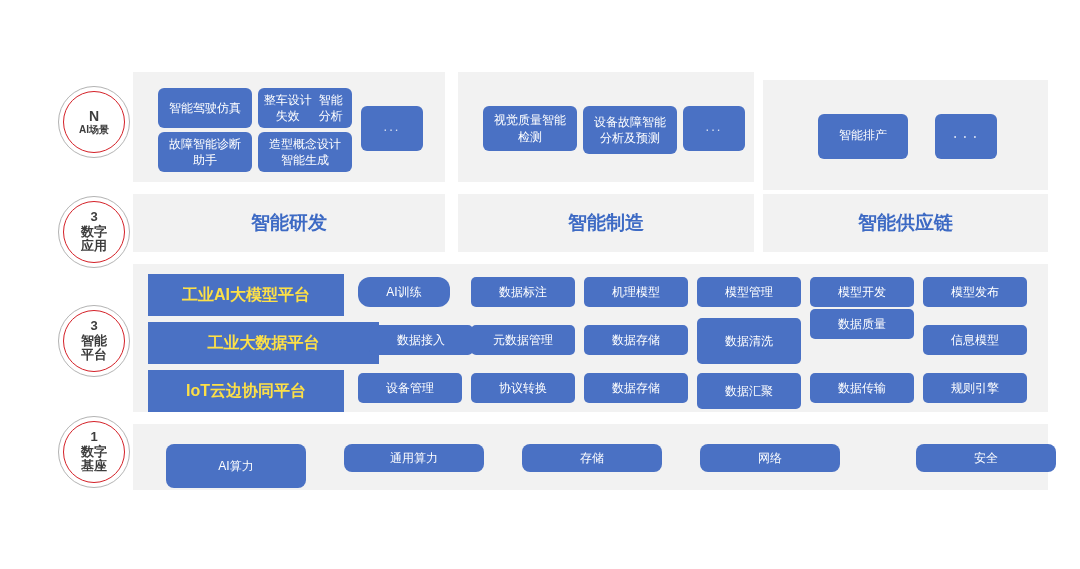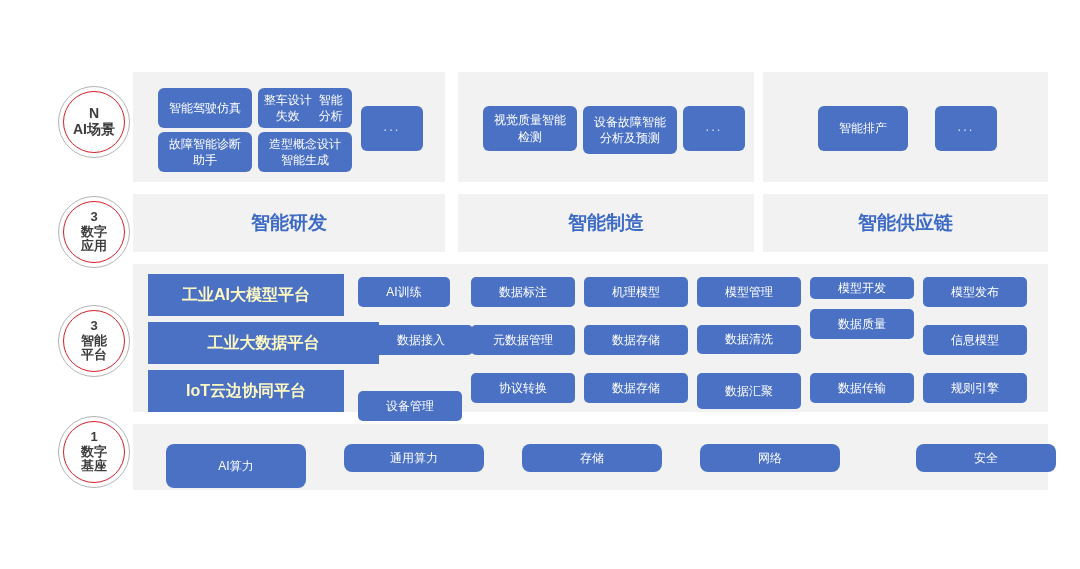--- a/index.html
+++ b/index.html
@@ -93,21 +93,21 @@
     display: flex;
     align-items: center;
     justify-content: center;
     white-space: nowrap;
   }
 
   
   .platform-name {
     position: absolute;
     background: #4a71c4;
-    color: #fef9c3;
+    color: #fde047;
     font-weight: bold;
     font-size: 16px;
     display: flex;
     align-items: center;
     justify-content: center;
     border-radius: 0;
     box-sizing: border-box;
     white-space: nowrap;
   }
 
@@ -140,21 +140,21 @@
   }
 </style>
 </head>
 <body>
 
 <div id="canvas">
 
   <div class="badge badge-l2" style="left:58px; top:86px;">
     <div class="badge-inner">
       <span class="badge-line" style="font-size:14px;">N</span>
-      <span class="badge-line" style="font-size:14px;">AI场景</span>
+      <span class="badge-line" style="font-size:10px;">AI场景</span>
     </div>
   </div>
 
   <div class="badge badge-l3" style="left:58px; top:196px;">
     <div class="badge-inner">
       <span class="badge-line">3</span>
       <span class="badge-line">数字</span>
       <span class="badge-line">应用</span>
     </div>
   </div>
@@ -203,21 +203,21 @@
     </div>
     <div class="tile" style="left:125px; top:34px; width:94px; height:48px; flex-direction:column;">
       <span>设备故障智能</span>
       <span>分析及预测</span>
     </div>
     <div class="tile dots" style="left:225px; top:34px; width:62px; height:45px;">
       <span class="dots-glyph">...</span>
     </div>
   </div>
 
-  <div class="panel" style="left:763px; top:72px; width:285px; height:110px;">
+  <div class="panel" style="left:763px; top:80px; width:285px; height:110px;font-family:Liberation Mono, monospace;">
     <div class="tile" style="left:55px; top:34px; width:90px; height:45px;">
       <span>智能排产</span>
     </div>
     <div class="tile dots" style="left:172px; top:34px; width:62px; height:45px;">
       <span class="dots-glyph">...</span>
     </div>
   </div>
 
   <div class="panel" style="left:133px; top:194px; width:312px; height:58px;">
     <div class="section-title" style="left:0; top:0; width:312px; height:58px;">智能研发</div>
@@ -228,35 +228,35 @@
   <div class="panel" style="left:763px; top:194px; width:285px; height:58px;">
     <div class="section-title" style="left:0; top:0; width:285px; height:58px;">智能供应链</div>
   </div>
 
   <div class="panel" style="left:133px; top:264px; width:915px; height:148px;">
 
     <div class="platform-name" style="left:15px; top:10px; width:196px; height:42px;">工业AI大模型平台</div>
     <div class="platform-name" style="left:15px; top:58px; width:231px; height:42px;">工业大数据平台</div>
     <div class="platform-name" style="left:15px; top:106px; width:196px; height:42px;">IoT云边协同平台</div>
 
-    <div class="cap-tag" style="left:225px; top:13px; width:92px; height:30px;">AI训练</div>
+    <div class="cap-tag" style="left:225px; top:13px; width:92px; height:30px;border-radius:12px;">AI训练</div>
     <div class="cap-tag" style="left:338px; top:13px; width:104px; height:30px;">数据标注</div>
     <div class="cap-tag" style="left:451px; top:13px; width:104px; height:30px;">机理模型</div>
     <div class="cap-tag" style="left:564px; top:13px; width:104px; height:30px;">模型管理</div>
-    <div class="cap-tag" style="left:677px; top:13px; width:104px; height:22px;">模型开发</div>
+    <div class="cap-tag" style="left:677px; top:13px; width:104px; height:30px;">模型开发</div>
     <div class="cap-tag" style="left:790px; top:13px; width:104px; height:30px;">模型发布</div>
 
     <div class="cap-tag" style="left:236px; top:61px; width:104px; height:30px;">数据接入</div>
     <div class="cap-tag" style="left:338px; top:61px; width:104px; height:30px;">元数据管理</div>
     <div class="cap-tag" style="left:451px; top:61px; width:104px; height:30px;">数据存储</div>
-    <div class="cap-tag" style="left:564px; top:61px; width:104px; height:29px;">数据清洗</div>
+    <div class="cap-tag" style="left:564px; top:54px; width:104px; height:46px;">数据清洗</div>
     <div class="cap-tag" style="left:677px; top:45px; width:104px; height:30px;">数据质量</div>
     <div class="cap-tag" style="left:790px; top:61px; width:104px; height:30px;">信息模型</div>
 
-    <div class="cap-tag" style="left:225px; top:127px; width:104px; height:30px;">设备管理</div>
+    <div class="cap-tag" style="left:225px; top:109px; width:104px; height:30px;">设备管理</div>
     <div class="cap-tag" style="left:338px; top:109px; width:104px; height:30px;">协议转换</div>
     <div class="cap-tag" style="left:451px; top:109px; width:104px; height:30px;">数据存储</div>
     <div class="cap-tag" style="left:564px; top:109px; width:104px; height:36px;">数据汇聚</div>
     <div class="cap-tag" style="left:677px; top:109px; width:104px; height:30px;">数据传输</div>
     <div class="cap-tag" style="left:790px; top:109px; width:104px; height:30px;">规则引擎</div>
   </div>
 
   <div class="panel" style="left:133px; top:424px; width:915px; height:66px;">
     <div class="infra-pill" style="left:33px; top:20px; width:140px; height:44px;">AI算力</div>
     <div class="infra-pill" style="left:211px; top:20px; width:140px; height:28px;">通用算力</div>

